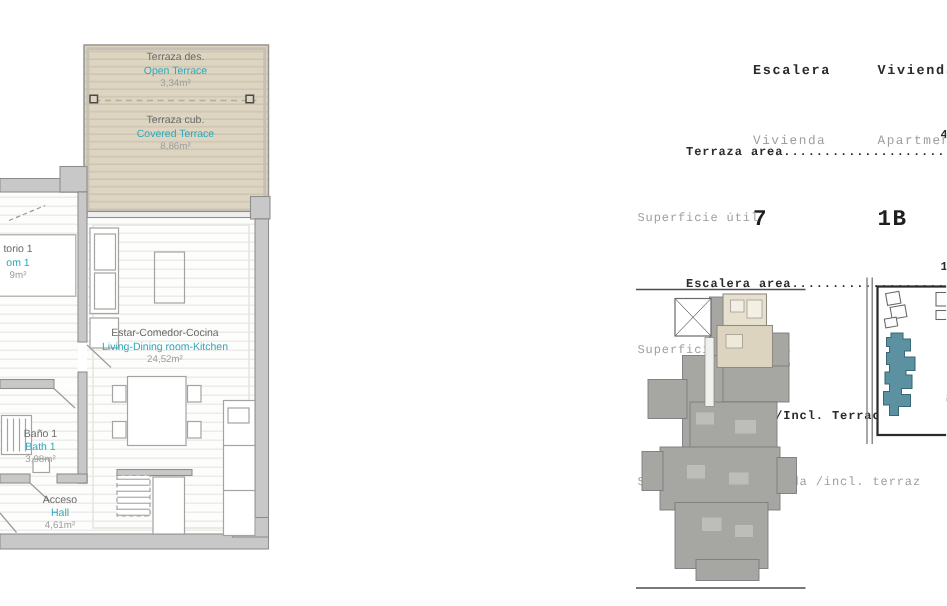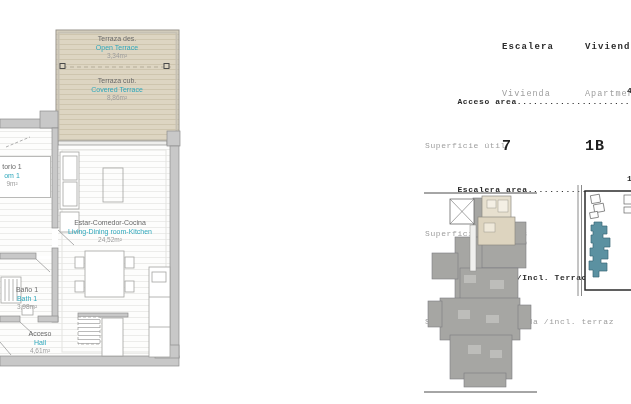--- a/index.html
+++ b/index.html
@@ -168,21 +168,21 @@
     <div class="l3">7</div>
   </div>
   <div class="unitcol" style="left:585px;">
     <div class="l1">Vivienda</div>
     <div class="l2">Apartment</div>
     <div class="l3">1B</div>
   </div>
 
   <div class="areas">
     <div class="arow">
-      <span class="lbl">Acceso area</span><span class="dots">........................</span><span class="val">4</span>
+      <span class="lbl">Terraza area</span><span class="dots">........................</span><span class="val">4</span>
     </div>
     <div class="asub">Superficie útil</div>
     <div class="arow">
       <span class="lbl">Escalera area</span><span class="dots">.......................</span><span class="val">1</span>
     </div>
     <div class="asub">Superficie terrazas</div>
     <div class="arow">
       <span class="lbl">Built area /Incl. Terrace/ </span><span class="dots">...... </span><span class="val">6</span>
     </div>
     <div class="asub">Superficie construida /incl. terraz</div>

